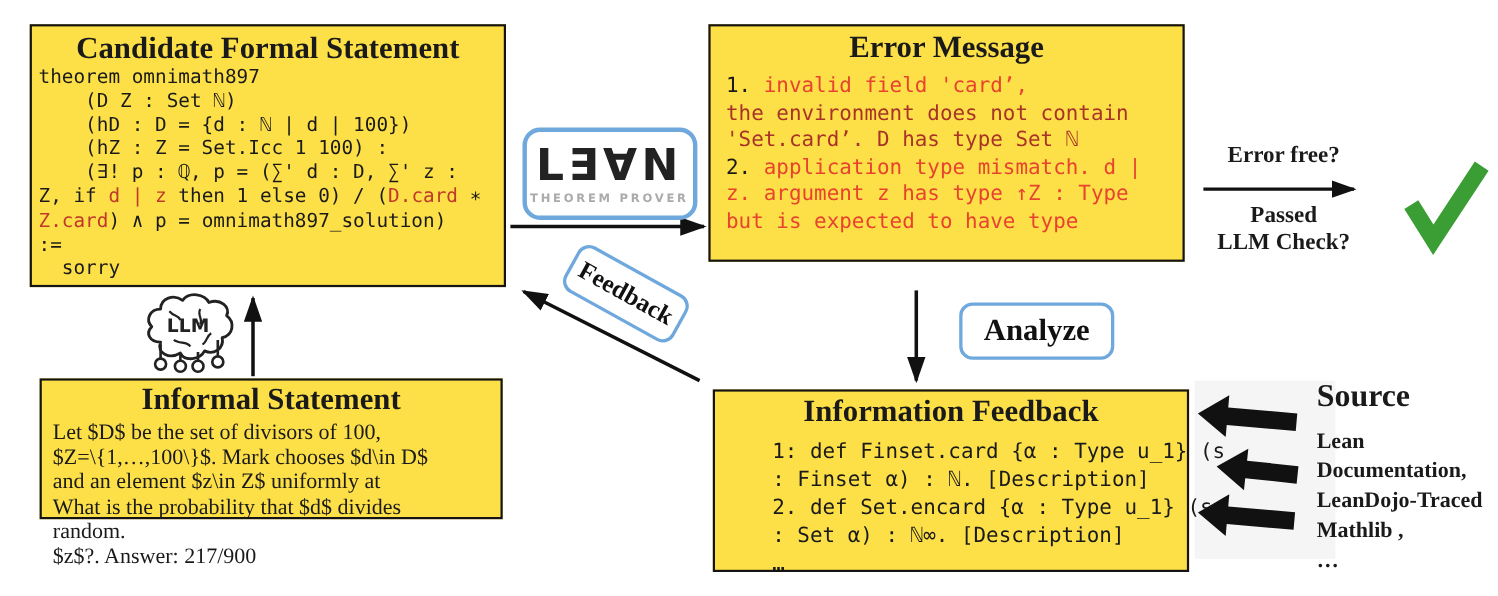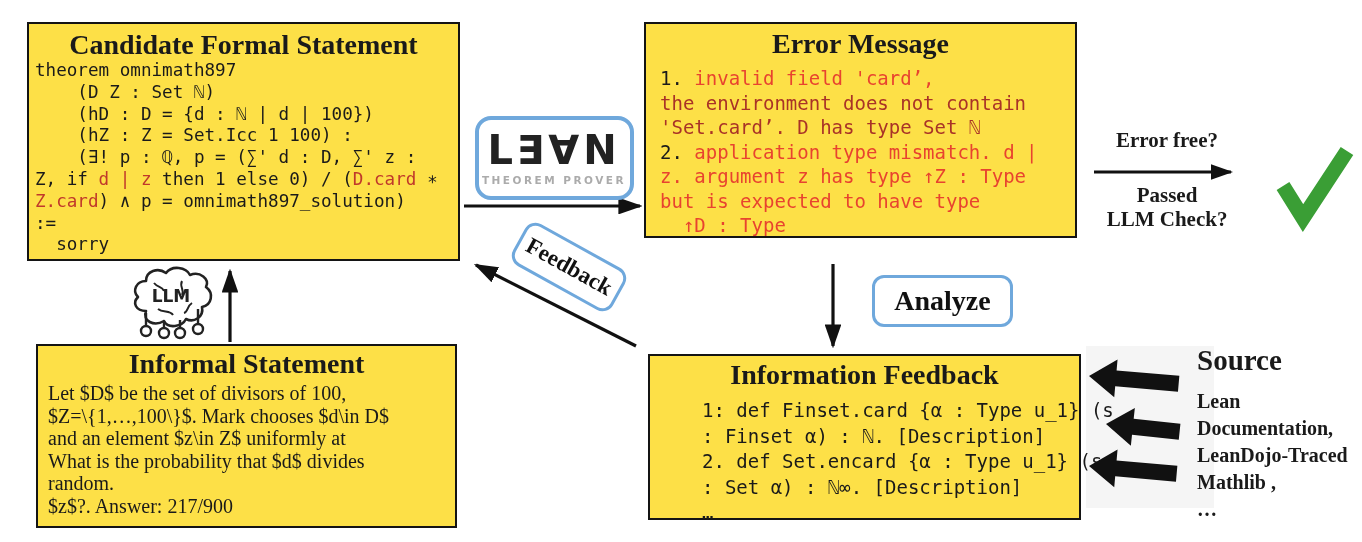--- a/index.html
+++ b/index.html
@@ -43,25 +43,24 @@
 
   <div class="box" style="left:644px;top:22px;width:433px;height:216px;">
     <div class="box-title" style="font-size:28px;padding-top:4px;">Error Message</div>
     <div class="code" style="position:absolute;left:14px;top:42px;font-size:19px;line-height:24.5px;">
         <div class="cline"><span style="color: rgb(26, 26, 26);">1. </span><span style="color: rgb(232, 67, 47);">invalid field 'card’,</span></div>
         <div class="cline"><span style="color: rgb(169, 51, 39);">the environment does not contain</span></div>
         <div class="cline"><span style="color: rgb(169, 51, 39);">'Set.card’. D has type Set ℕ</span></div>
         <div class="cline"><span style="color: rgb(26, 26, 26);">2. </span><span style="color: rgb(232, 67, 47);">application type mismatch. d |</span></div>
         <div class="cline"><span style="color: rgb(232, 67, 47);">z. argument z has type ↑Z : Type</span></div>
         <div class="cline"><span style="color: rgb(232, 67, 47);">but is expected to have type</span></div>
-        <div class="cline"><span style="color: rgb(232, 67, 47);">  ↑D : Type</span></div>
       </div>
   </div>
 
-  <div class="box" style="left:36px;top:344px;width:421px;height:184px;border-width:2px;">
+  <div class="box" style="left:36px;top:344px;width:421px;height:128px;border-width:2px;">
     <div class="box-title" style="font-size:28px;padding-top:2px;">Informal Statement</div>
     <div id="informal-body" style="position:absolute;left:10px;top:36px;font-size:20px;">
         <div class="tline">Let $D$ be the set of divisors of 100,</div>
         <div class="tline">$Z=\{1,…,100\}$. Mark chooses $d\in D$</div>
         <div class="tline">and an element $z\in Z$ uniformly at</div>
         <div class="tline">What is the probability that $d$ divides</div>
         <div class="tline">random.</div>
         <div class="tline">$z$?. Answer: 217/900</div>
       </div>
   </div>

